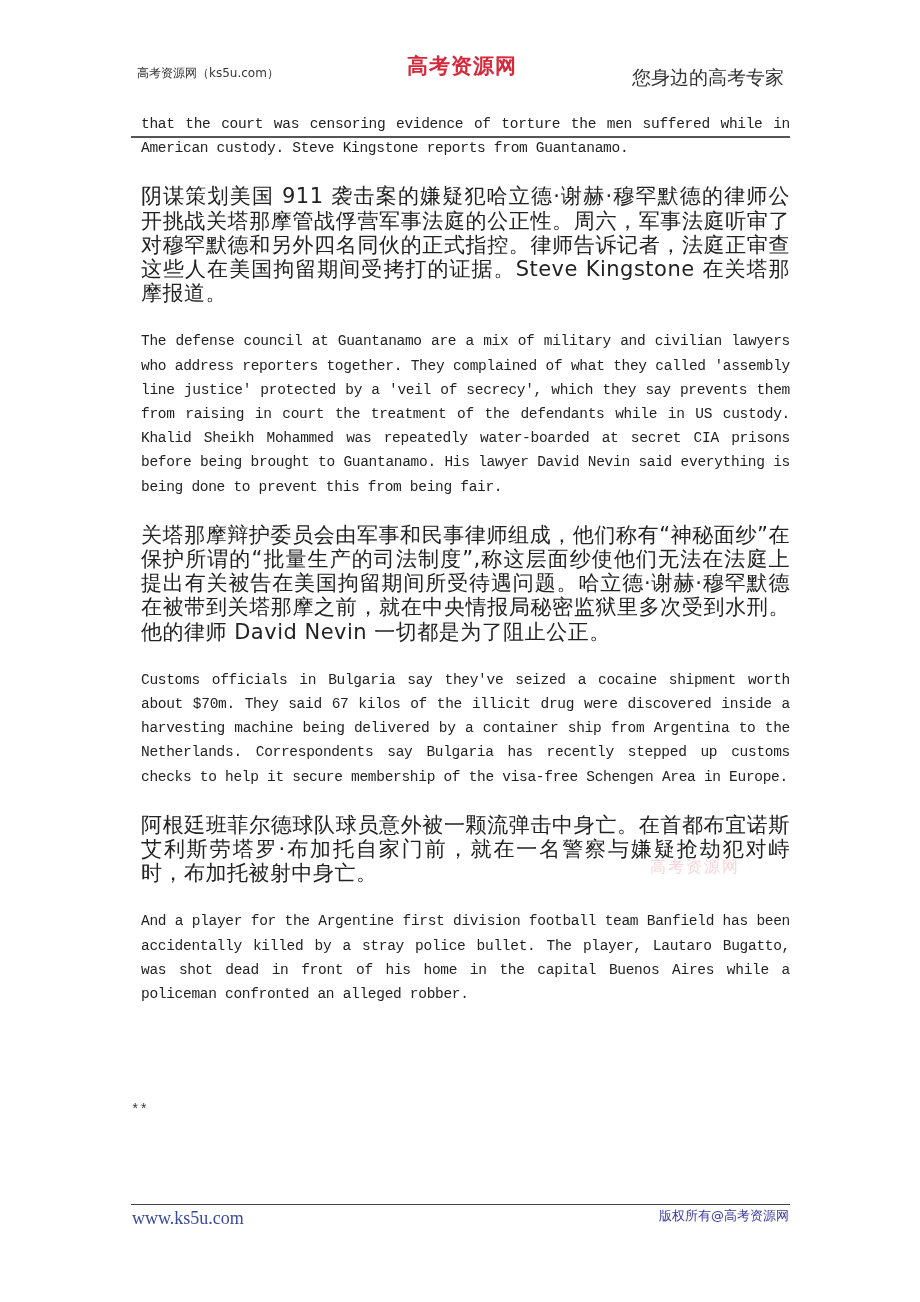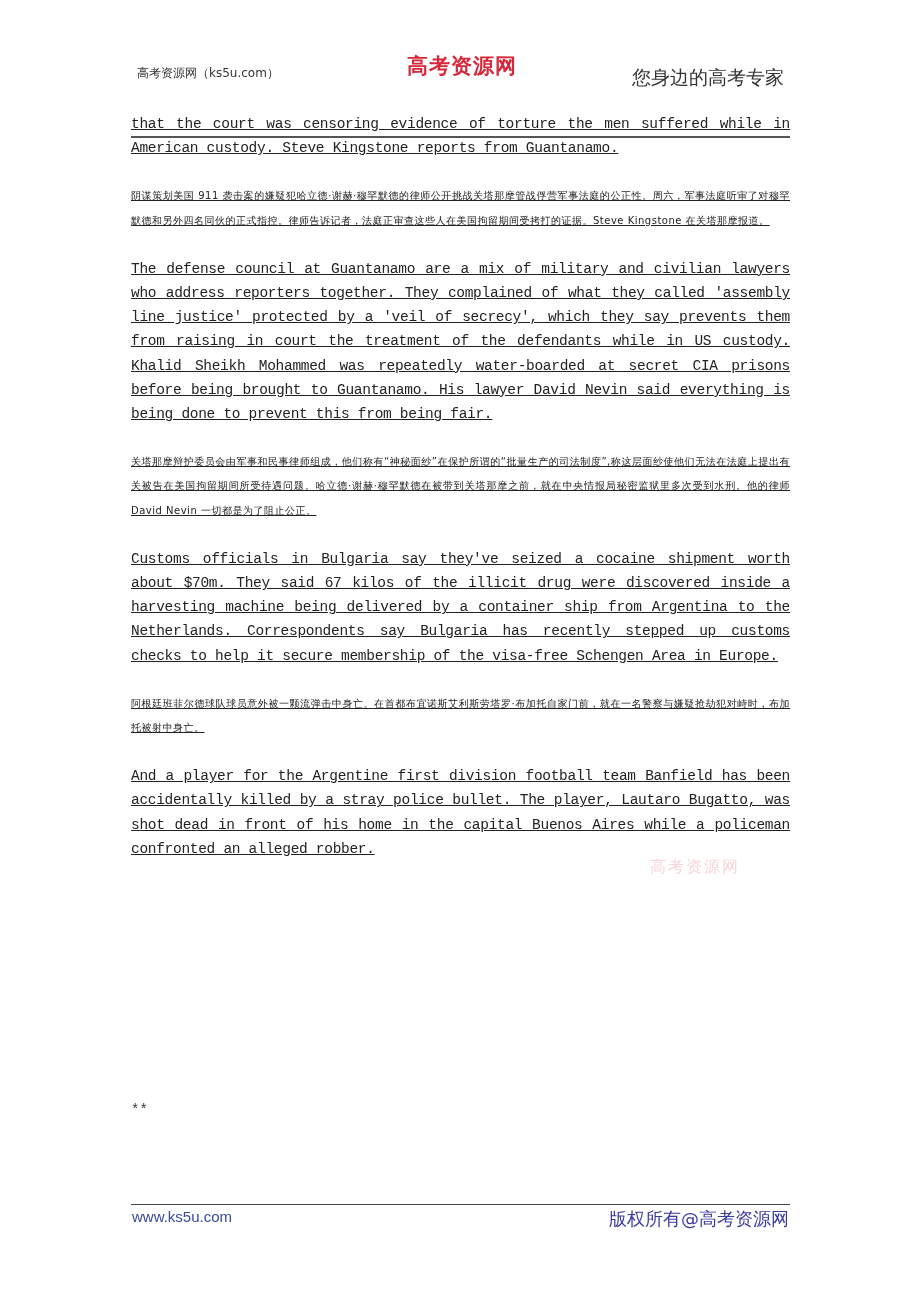--- a/index.html
+++ b/index.html
@@ -64,31 +64,30 @@
       background: #555555;
     }
     
     .content {
       position: absolute;
       left: 0;
       top: 112px;
       width: 659px;
     }
     .para {
-      margin: 0 0 24px 0;
+      margin: 0 0 24px 10px;
       font-size: 14.5px;
       line-height: 24.2px;
       text-align: justify;
       font-family: "Liberation Mono", "DejaVu Sans Mono", monospace;
       letter-spacing: -0.3px;
-      text-decoration: underline;
     }
     .para.zh {
       font-family: "DejaVu Sans", "Liberation Sans", sans-serif;
-      font-size: 10px;
+      font-size: 21px;
       letter-spacing: 0.5px;
     }
     .watermark {
       position: absolute;
       left: 650px;
       top: 857px;
       font-size: 16px;
       color: rgba(230, 130, 140, 0.35);
       font-family: "DejaVu Sans", sans-serif;
       pointer-events: none;
@@ -108,29 +107,29 @@
       left: 131px;
       top: 1204px;
       width: 659px;
       height: 1px;
       background: #444444;
     }
     .footer-left {
       position: absolute;
       left: 132px;
       top: 1208px;
-      font-size: 15px;
+      font-size: 18px;
       color: #3a4a9a;
-      font-family: Liberation Sans, sans-serif;
+      font-family: Liberation Serif, serif;
     }
     .footer-right {
       position: absolute;
       right: 131px;
       top: 1207px;
-      font-size: 18px;
+      font-size: 13px;
       color: #3a3aa0;
       font-family: "DejaVu Sans", sans-serif;
     }
   </style>
 </head>
 <body>
 
 <div class="page">
   <div class="header">
     <span class="header-left">高考资源网（ks5u.com）</span>

